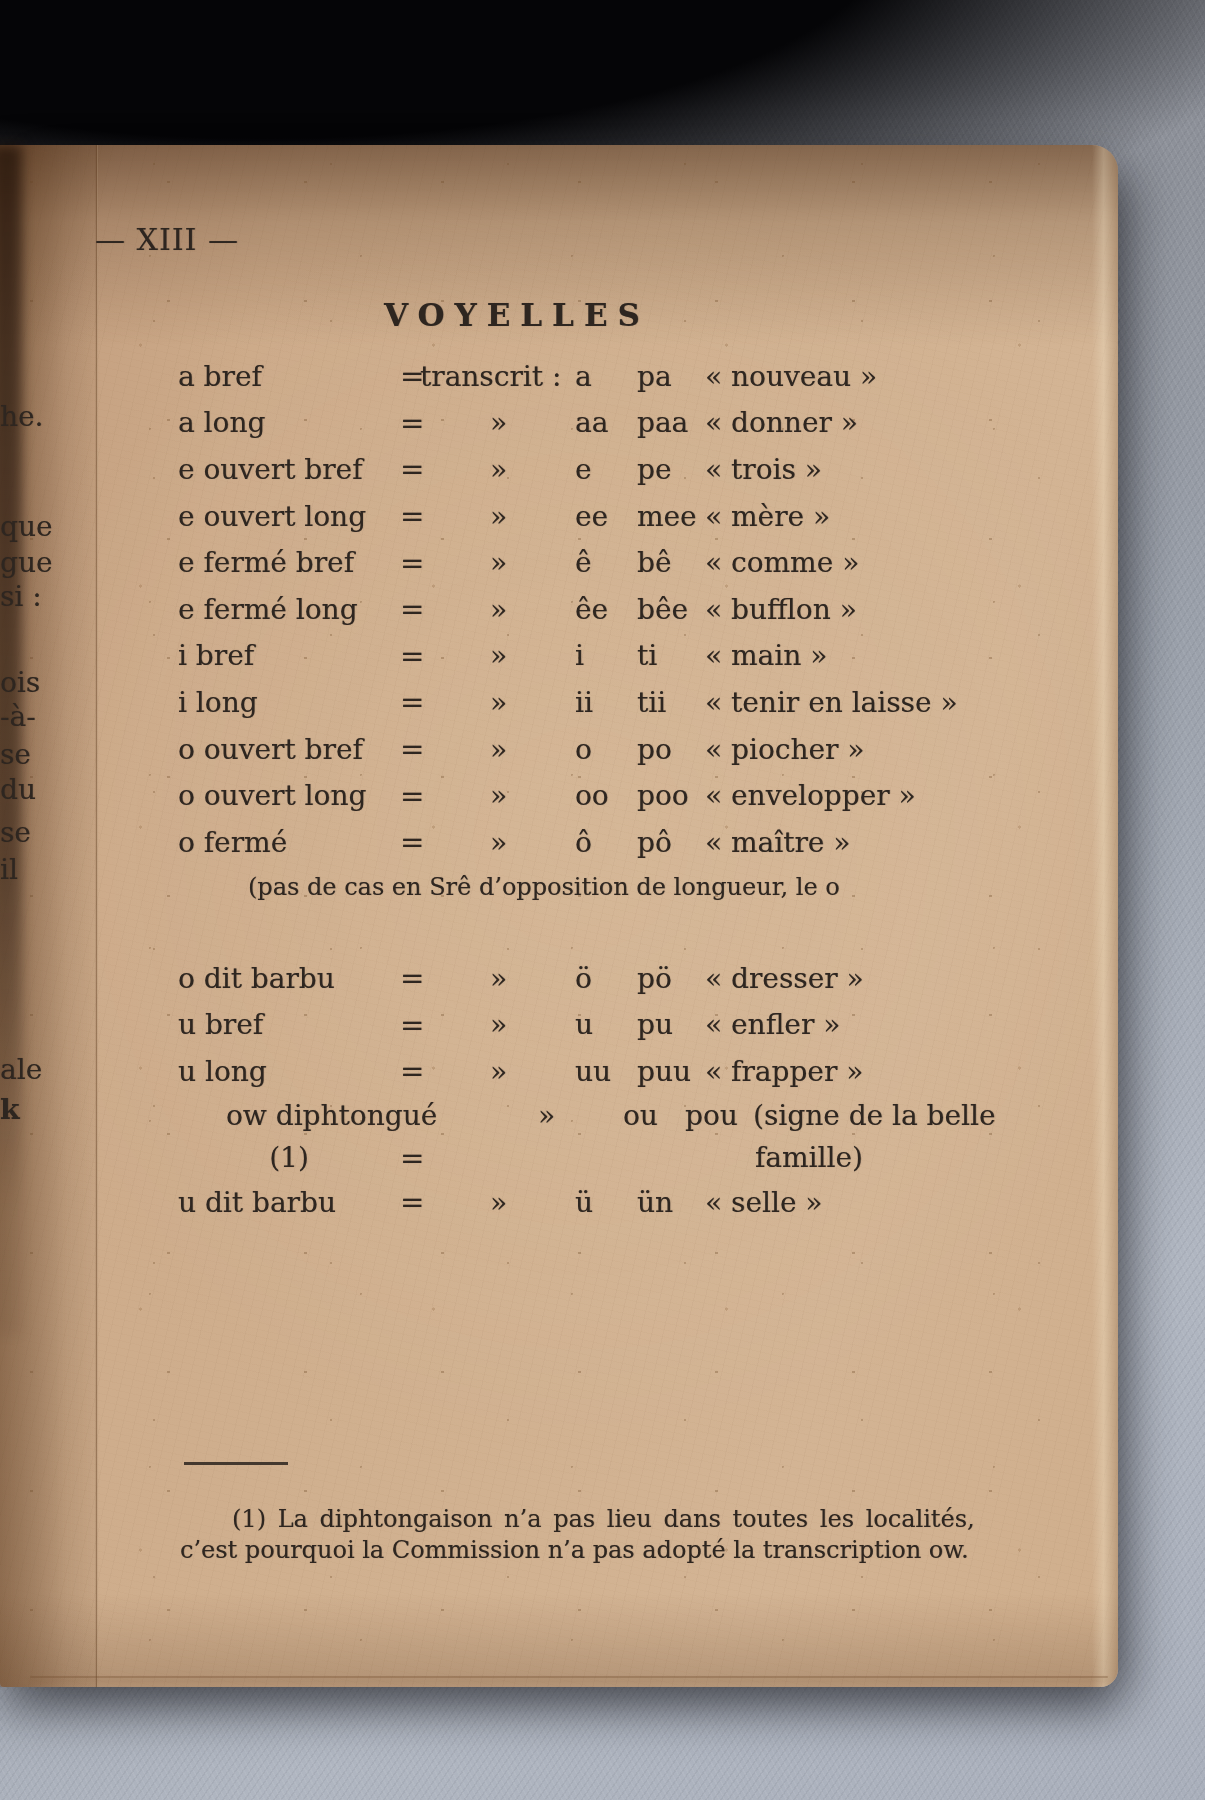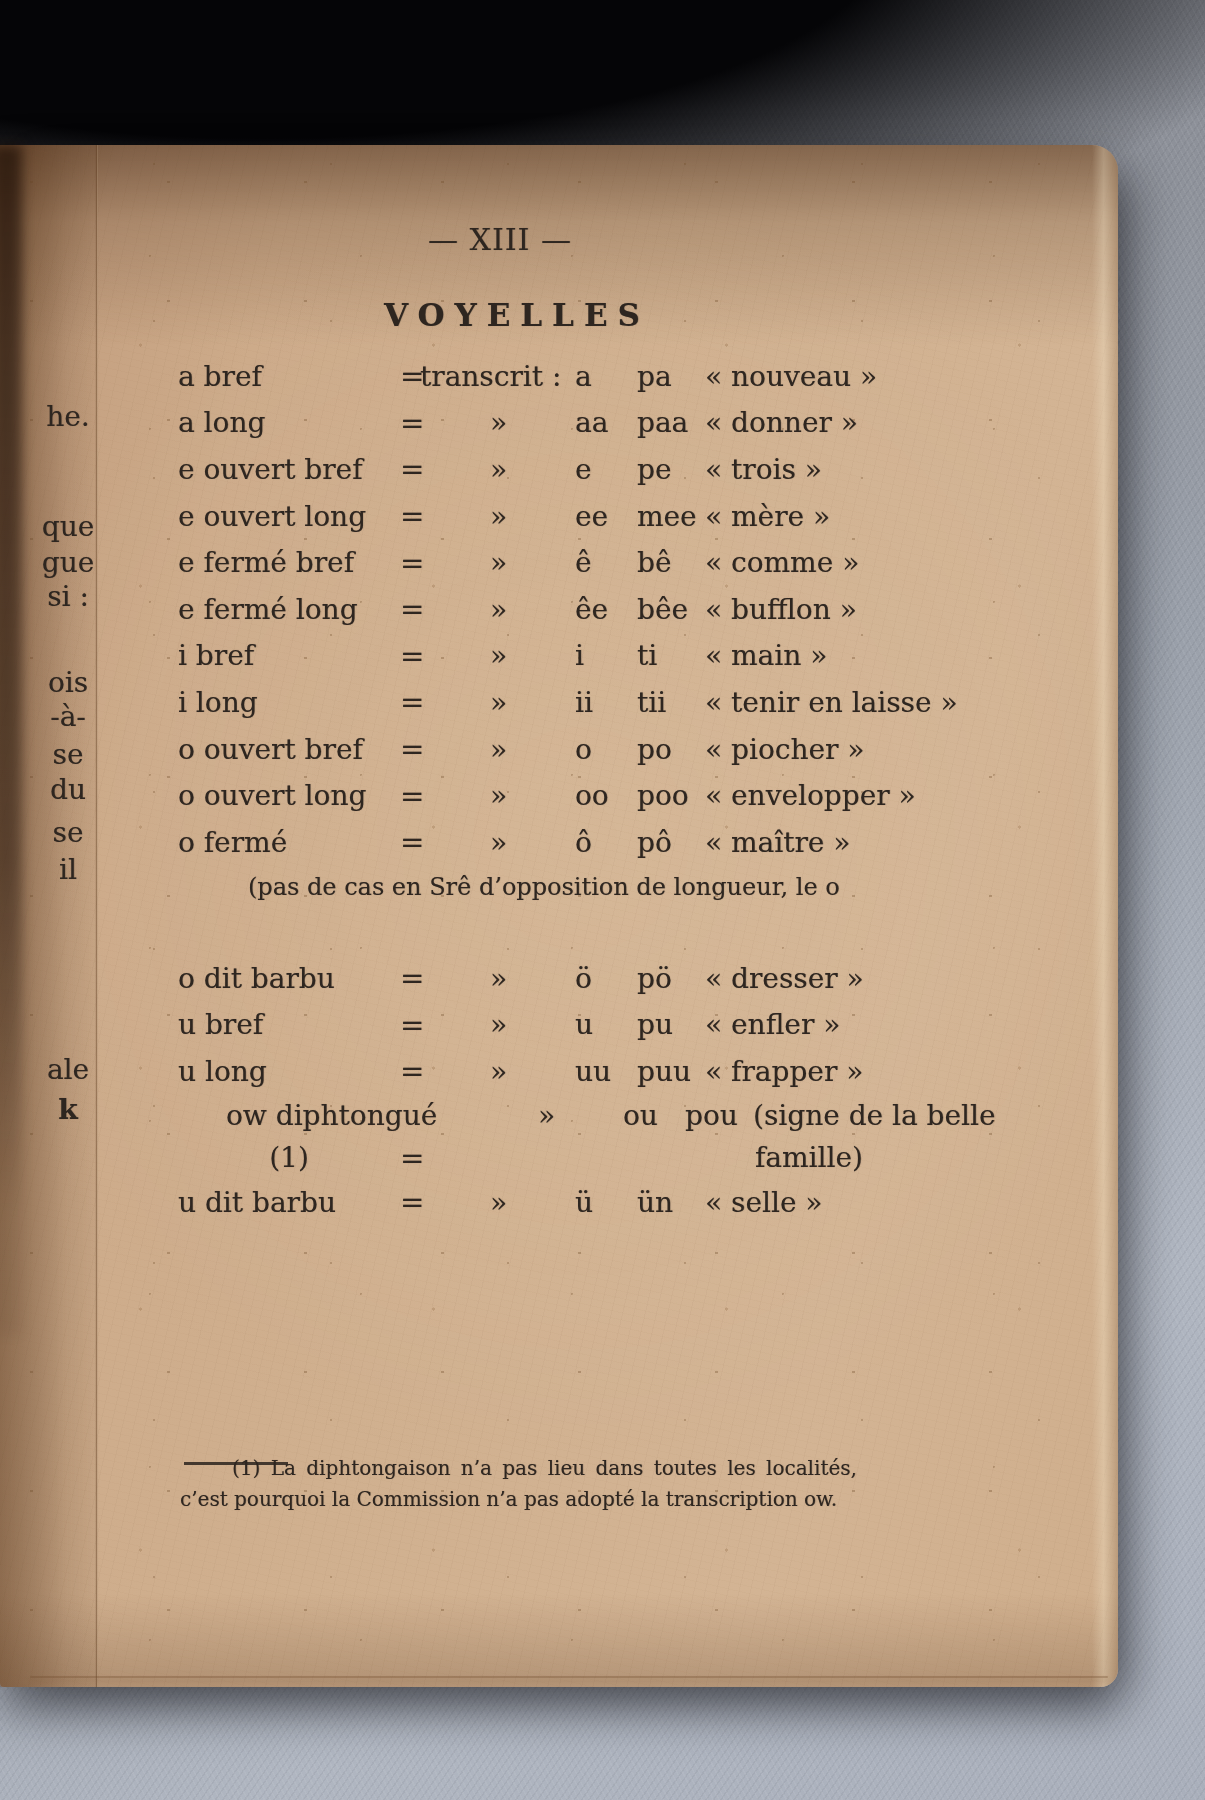--- a/index.html
+++ b/index.html
@@ -37,45 +37,45 @@
     background:linear-gradient(to right,rgba(95,60,30,0.30),rgba(95,60,30,0.06) 70%);}
   .shade-gutter{position:absolute;left:-8px;top:0;width:30px;height:1190px;filter:blur(6px);pointer-events:none;
     background:linear-gradient(to bottom,rgba(25,12,5,0.65) 0%,rgba(25,12,5,0.45) 60%,rgba(25,12,5,0.05) 90%);}
   .gutter-crease{position:absolute;left:95px;top:0;width:3px;height:100%;pointer-events:none;
     background:linear-gradient(to right,rgba(92,58,30,0),rgba(92,58,30,0.45),rgba(240,220,190,0.25));}
   .fore-edge{position:absolute;right:0;top:0;width:26px;height:100%;border-radius:0 26px 18px 0;pointer-events:none;
     background:linear-gradient(to right,rgba(242,228,200,0) 0%,rgba(242,228,200,0.35) 45%,rgba(160,130,100,0.45) 100%);}
   .bottom-crease{position:absolute;left:30px;right:10px;bottom:9px;height:2px;border-radius:2px;pointer-events:none;
     background:rgba(110,70,40,0.32);box-shadow:0 3px 4px rgba(110,70,40,0.18);}
 
-  .frag{position:absolute;left:0;width:88px;text-align:center;font-size:28px;line-height:28px;white-space:nowrap;padding-left:24px;}
+  .frag{position:absolute;left:0;width:88px;text-align:left;font-size:28px;line-height:28px;white-space:nowrap;}
   .frag-bold{font-weight:bold;}
 
-  .folio{position:absolute;left:95px;top:77px;width:810px;text-align:center;font-size:30px;letter-spacing:1px;}
+  .folio{position:absolute;left:95px;top:77px;width:810px;text-align:left;font-size:30px;letter-spacing:1px;}
   .title{position:absolute;left:95px;top:140px;width:810px;margin:12px;text-align:center;
     font-size:31px;font-weight:bold;letter-spacing:10px;padding-left:10px;box-sizing:border-box;}
 
   .vtable{position:absolute;left:178px;width:760px;}
   .vrow{display:grid;grid-template-columns:222px 90px 85px 62px 68px auto;align-items:center;
     height:46.6px;font-size:28px;white-space:nowrap;}
   .vrow span{display:block;}
   .c-eq{font-size:29px;}
   .rel-tight .c-rel{margin-left:-70px;}
   .ow-row{position:absolute;left:178px;width:760px;display:grid;
     grid-template-columns:222px 90px 85px 62px 68px auto;align-items:center;font-size:28px;white-space:nowrap;}
   .ow-a{top:950px;height:41px;margin-left:48px;}
   .ow-b{top:991px;height:43px;}
   .ow-b .c-label{text-align:center;}
   .ow-b .c-gloss{padding-left:50px;}
 
   .note{position:absolute;left:178px;top:724px;width:745px;font-size:24px;line-height:37.5px;}
   .note .l1{text-indent:70px;}
 
   .fn-rule{position:absolute;left:184px;top:1317px;width:104px;height:3px;background:#43382e;}
-  .footnote{position:absolute;left:180px;top:1308px;width:795px;font-size:20px;line-height:30.5px;}
+  .footnote{position:absolute;left:180px;top:1359px;width:795px;font-size:24px;line-height:30.5px;}
   .footnote .l1{text-indent:52px;word-spacing:4px;}
 
   .folio,.title,.vrow,.ow-row,.note,.footnote,.frag{
     text-shadow:0.4px 0.4px 0.7px rgba(46,38,32,0.45);}
 </style>
 </head>
 <body>
 
 <div class="canvas">
   <div class="fabric"></div>

